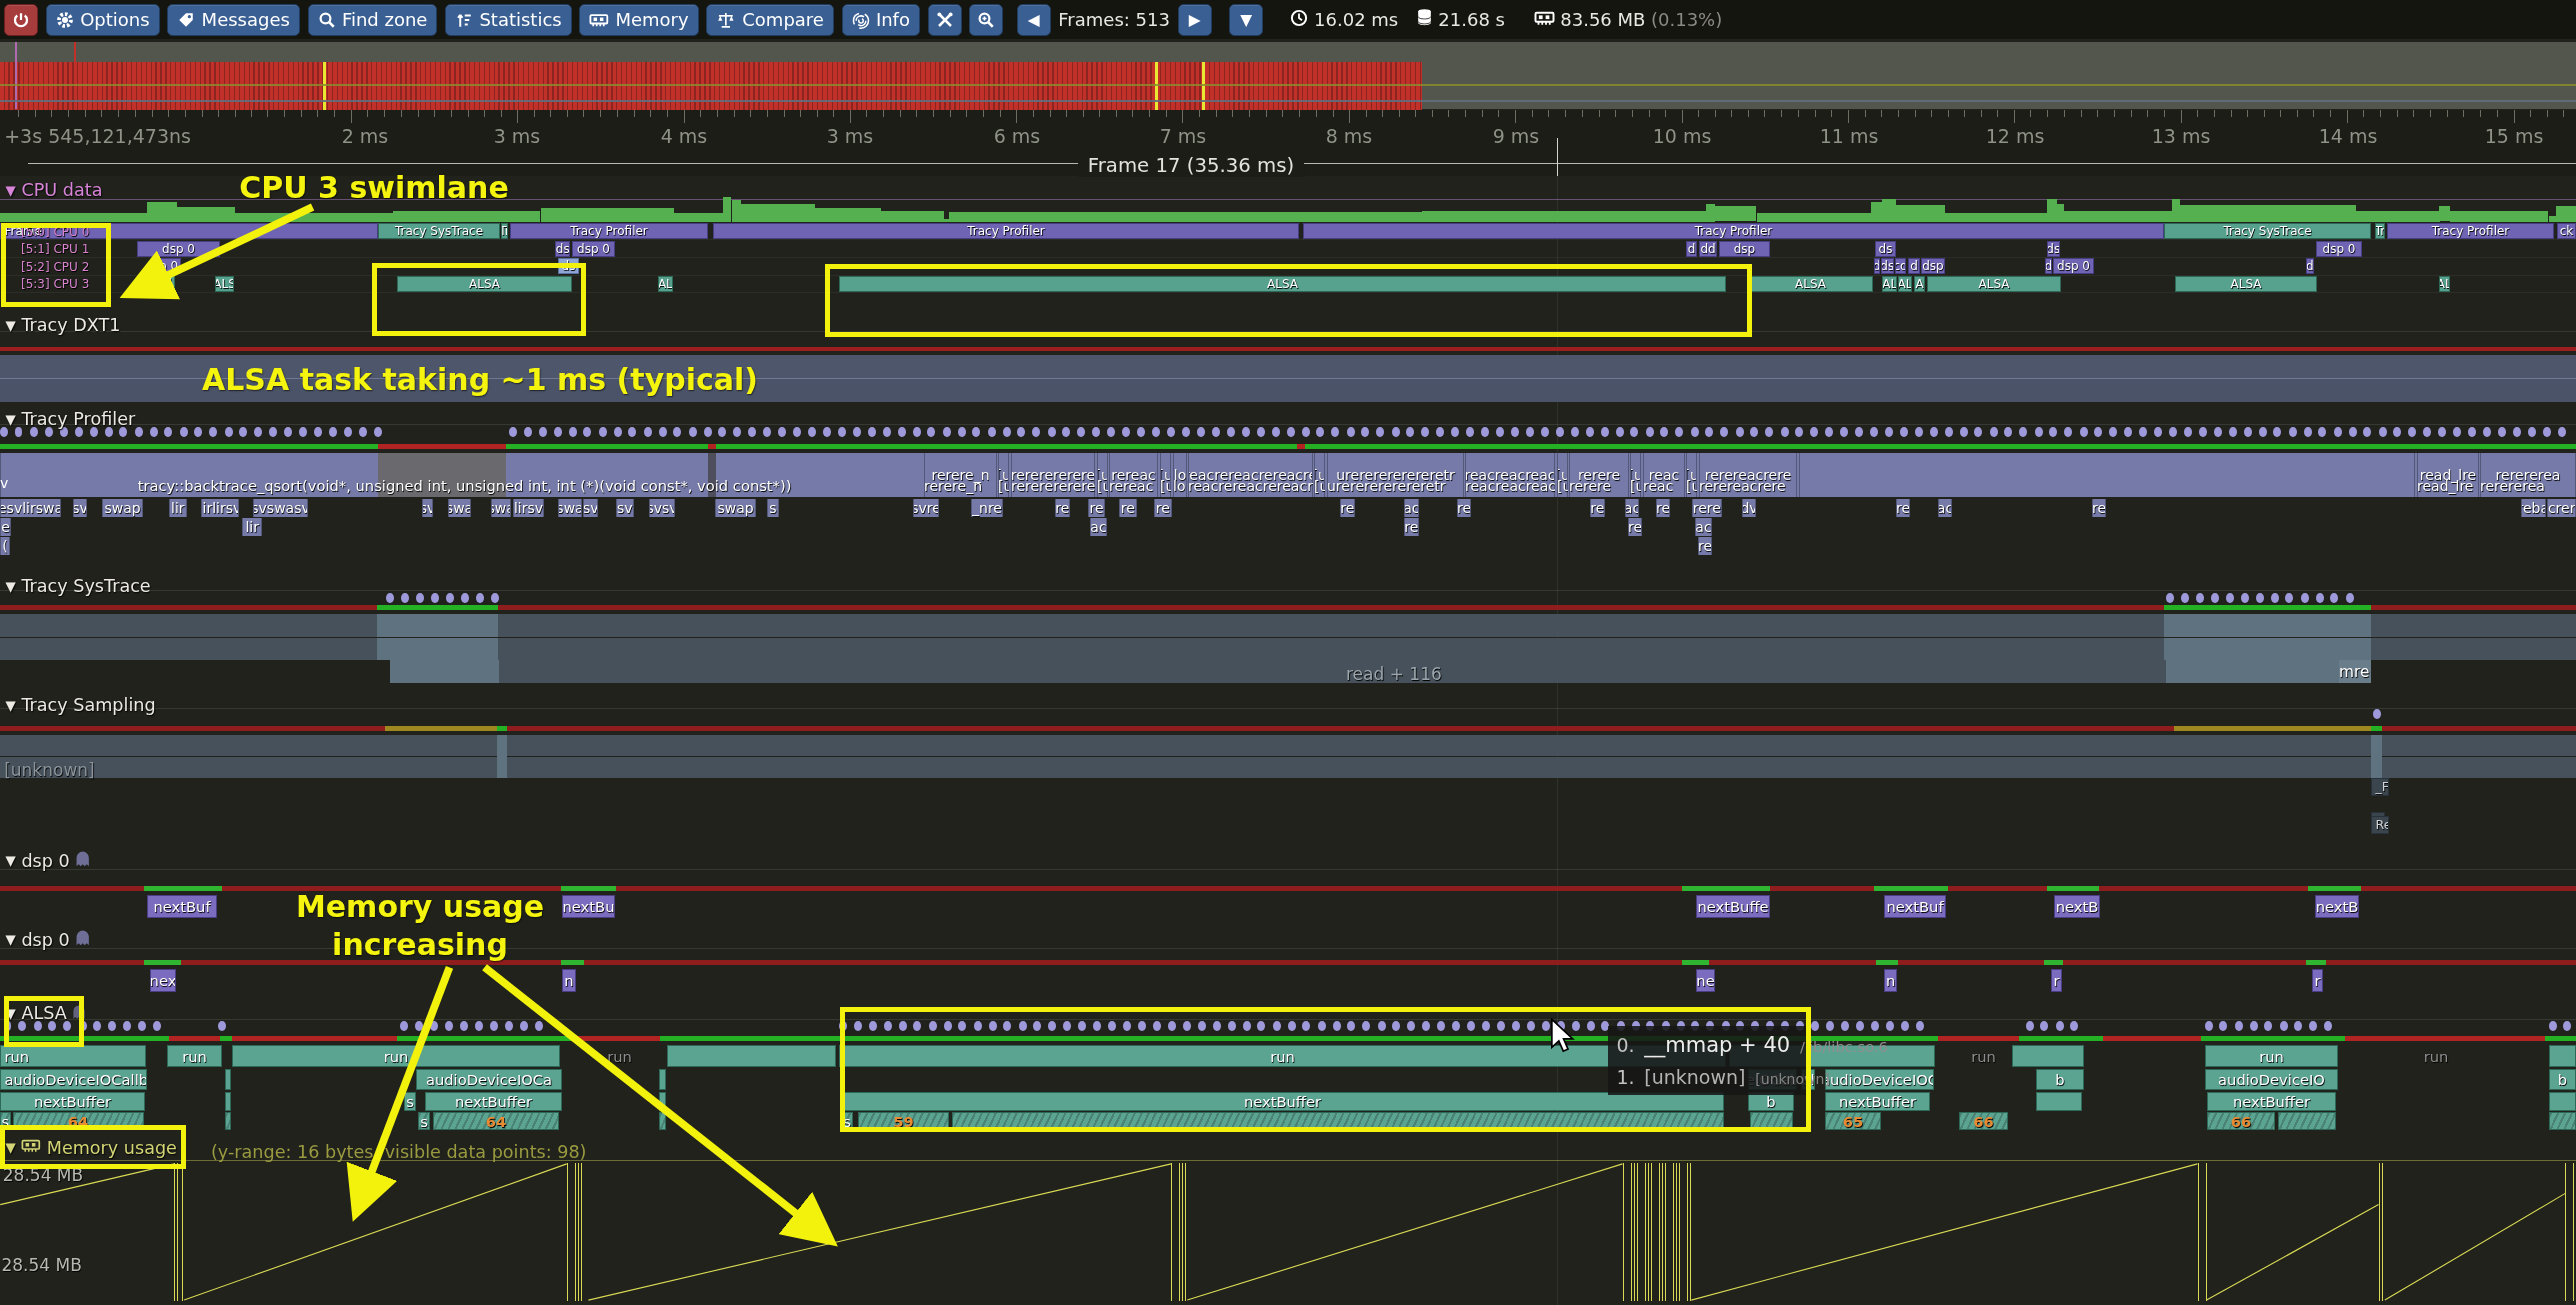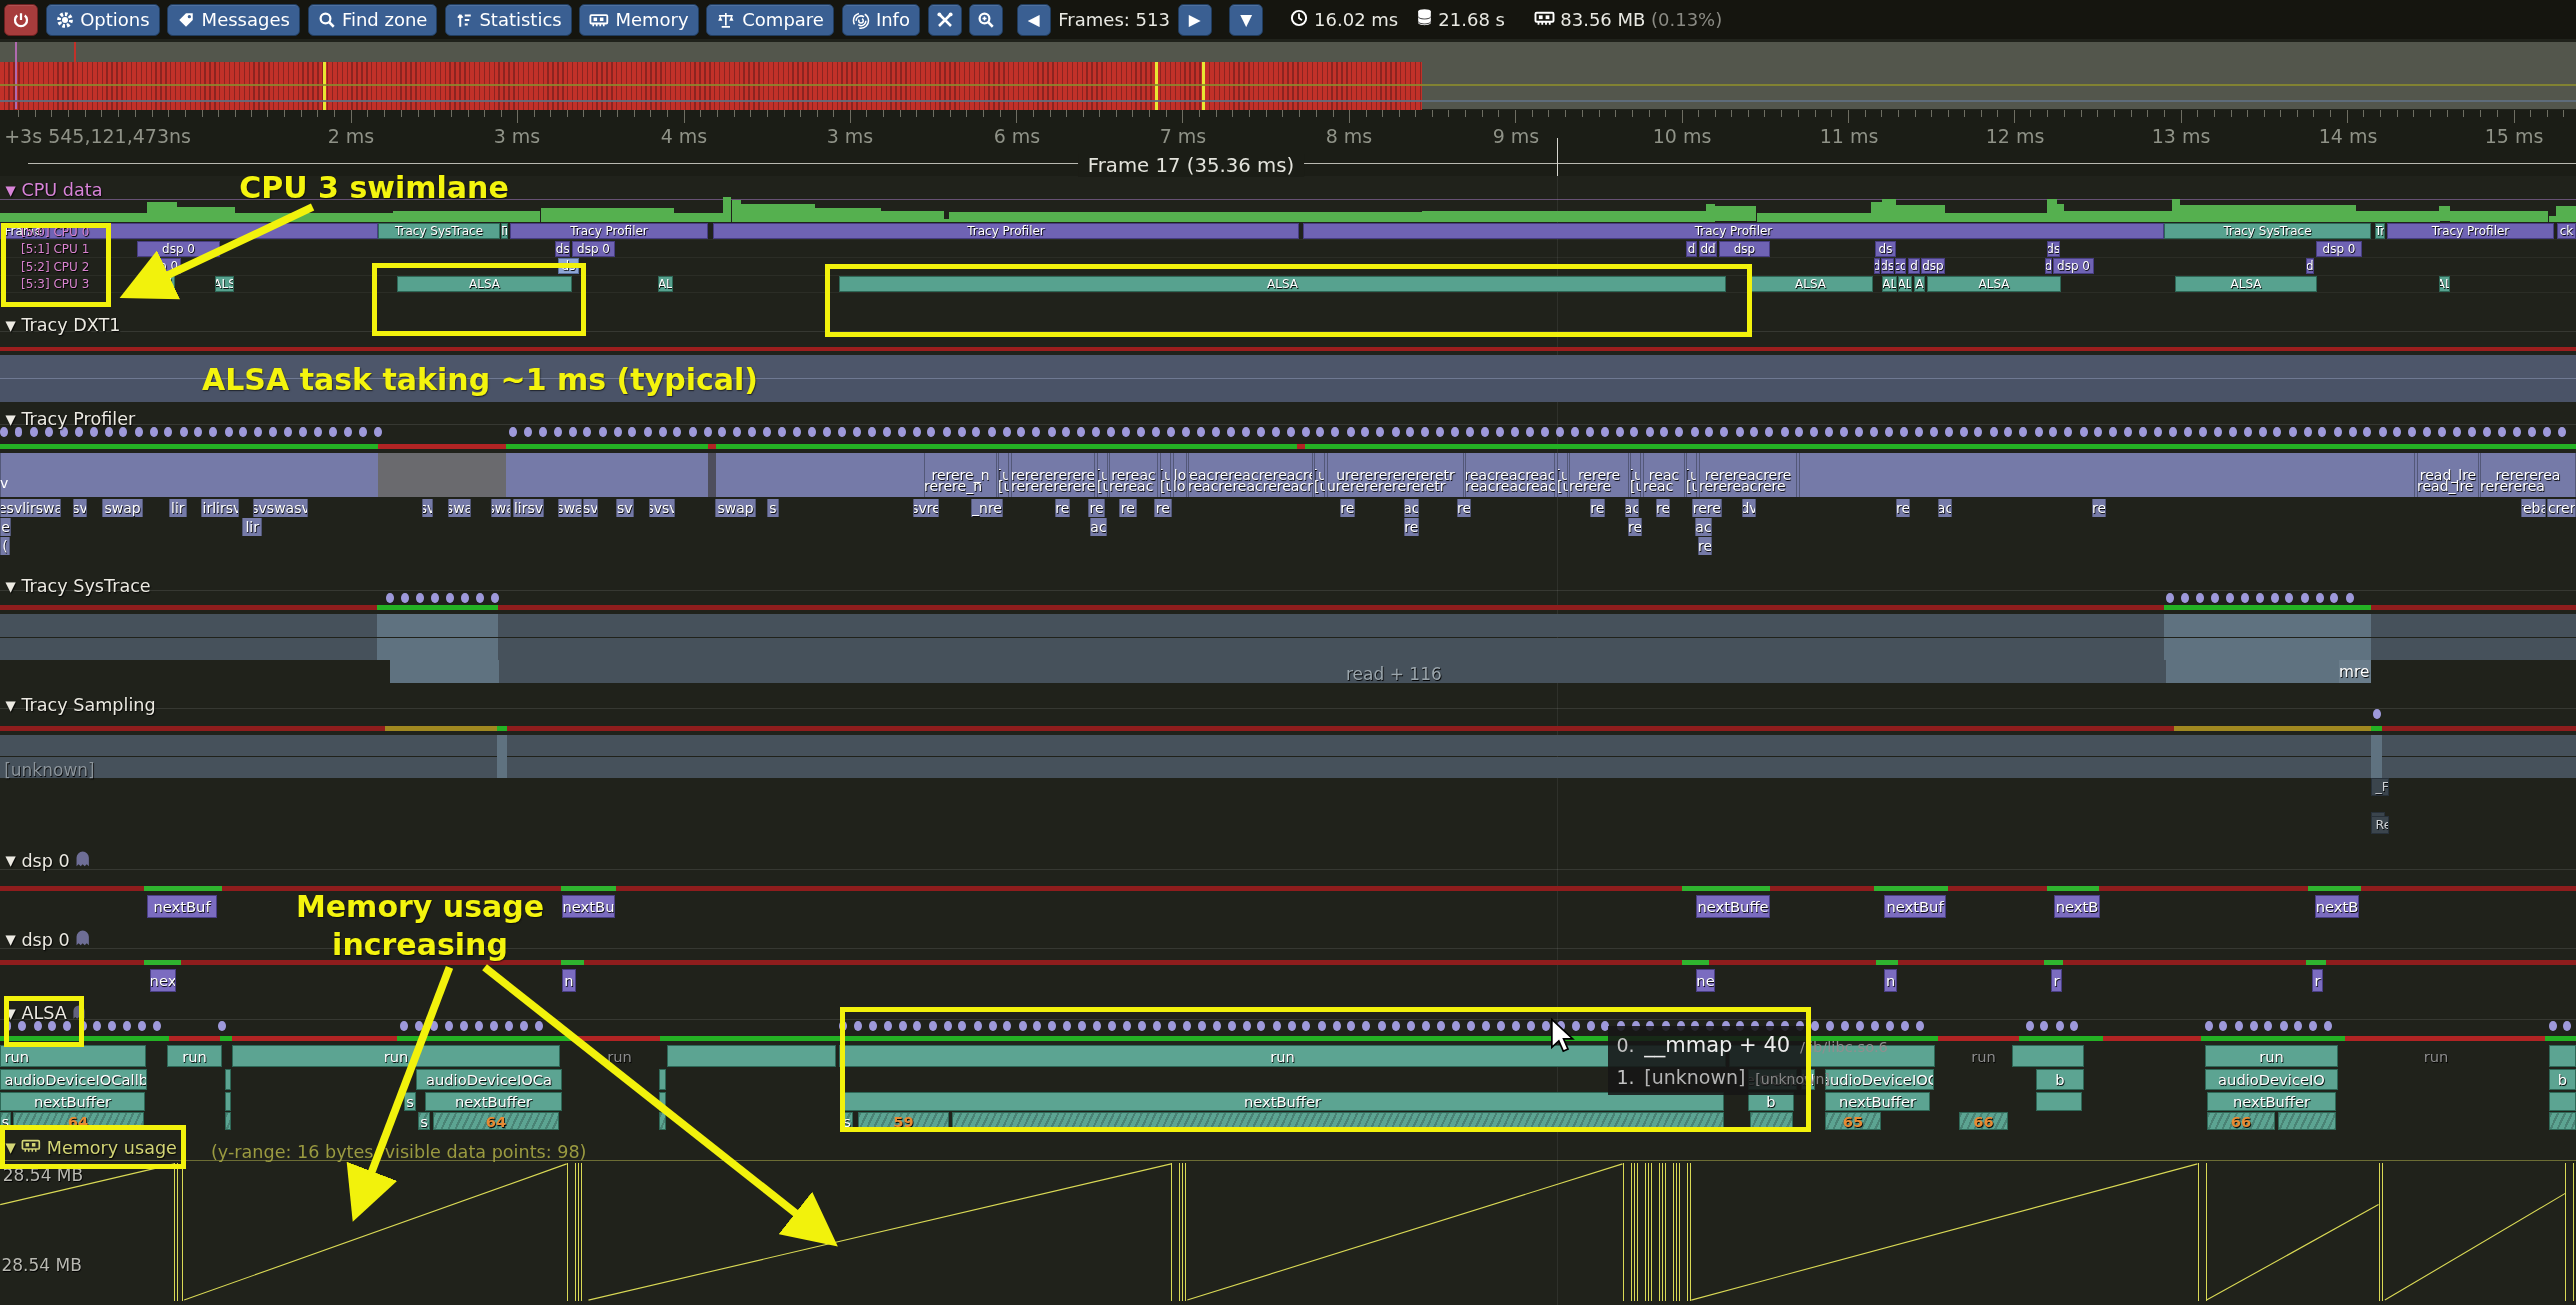--- a/index.html
+++ b/index.html
@@ -396,21 +396,21 @@
       <div class="tick" style="position: absolute; left: 2413px; top: 0px; width: 1.4px; height: 7px;"></div>
       <div class="tick" style="position: absolute; left: 2430px; top: 0px; width: 1.4px; height: 7px;"></div>
       <div class="tick" style="position: absolute; left: 2447px; top: 0px; width: 1.4px; height: 7px;"></div>
       <div class="tick" style="position: absolute; left: 2463px; top: 0px; width: 1.4px; height: 7px;"></div>
       <div class="tick" style="position: absolute; left: 2480px; top: 0px; width: 1.4px; height: 7px;"></div>
       <div class="tick" style="position: absolute; left: 2497px; top: 0px; width: 1.4px; height: 7px;"></div>
       <div class="tick" style="position: absolute; left: 2514px; top: 0px; width: 1.4px; height: 12.6px;"></div>
       <div class="tick" style="position: absolute; left: 2530px; top: 0px; width: 1.4px; height: 7px;"></div>
       <div class="tick" style="position: absolute; left: 2547px; top: 0px; width: 1.4px; height: 7px;"></div>
       <div class="tick" style="position: absolute; left: 2563px; top: 0px; width: 1.4px; height: 7px;"></div>
-      <div class="tick-label" style="left: 351px;">2 ms</div>
+      <div class="tick-label" style="left: 365px;">2 ms</div>
       <div class="tick-label" style="left: 517px;">3 ms</div>
       <div class="tick-label" style="left: 684px;">4 ms</div>
       <div class="tick-label" style="left: 850px;">3 ms</div>
       <div class="tick-label" style="left: 1017px;">6 ms</div>
       <div class="tick-label" style="left: 1183px;">7 ms</div>
       <div class="tick-label" style="left: 1349px;">8 ms</div>
       <div class="tick-label" style="left: 1516px;">9 ms</div>
       <div class="tick-label" style="left: 1682px;">10 ms</div>
       <div class="tick-label" style="left: 1849px;">11 ms</div>
       <div class="tick-label" style="left: 2015px;">12 ms</div>
@@ -734,20 +734,21 @@
       <div class="dot" style="position: absolute; left: 2543px; top: 427px; width: 7.7px; height: 9.8px;"></div>
       <div class="dot" style="position: absolute; left: 2558px; top: 427px; width: 7.7px; height: 9.8px;"></div>
       <div style="position: absolute; left: 0px; top: 444px; width: 2576px; height: 4.9px; background: rgb(36, 178, 36);"></div>
       <div style="position: absolute; left: 378px; top: 444px; width: 128px; height: 4.9px; background: rgb(178, 36, 36);"></div>
       <div style="position: absolute; left: 708px; top: 444px; width: 7.7px; height: 4.9px; background: rgb(178, 36, 36);"></div>
       <div style="position: absolute; left: 1297px; top: 444px; width: 8.4px; height: 4.9px; background: rgb(178, 36, 36);"></div>
       <div class="zone z-lav" style="position: absolute; left: 0px; top: 453px; width: 2576px; height: 44px;"></div>
       <div style="position: absolute; left: 378px; top: 453px; width: 128px; height: 44px; background: rgb(106, 106, 110);"></div>
       <div style="position: absolute; left: 708px; top: 453px; width: 7.7px; height: 44px; background: rgb(78, 78, 92);"></div>
       <div style="position: absolute; left: 1297px; top: 453px; width: 8.4px; height: 44px; background: rgb(78, 78, 92);"></div>
+      <div style="position: absolute; left: 5.6px; top: 475px; width: 918px; height: 21px; font-size: 14.7px; color: rgb(255, 255, 255); text-shadow: rgb(0, 0, 0) 0.7px 0.7px 0.7px; display: flex; align-items: center; justify-content: center; white-space: nowrap; overflow: hidden; z-index: 9;">tracy::backtrace_qsort(void*, unsigned int, unsigned int, int (*)(void const*, void const*))</div>
       <div class="zone z-lav" style="position: absolute; left: 924px; top: 453px; width: 73px; height: 44px; font-size: 14px;">rerere_n</div>
       <div class="zone z-lav" style="position: absolute; left: 998px; top: 453px; width: 11.2px; height: 44px; font-size: 14px;">[u</div>
       <div class="zone z-lav" style="position: absolute; left: 1011px; top: 453px; width: 84px; height: 44px; font-size: 14px;">rererererere</div>
       <div class="zone z-lav" style="position: absolute; left: 1097px; top: 453px; width: 11.2px; height: 44px; font-size: 14px;">[u</div>
       <div class="zone z-lav" style="position: absolute; left: 1109px; top: 453px; width: 49px; height: 44px; font-size: 14px;">rereac</div>
       <div class="zone z-lav" style="position: absolute; left: 1160px; top: 453px; width: 11.2px; height: 44px; font-size: 14px;">[u</div>
       <div class="zone z-lav" style="position: absolute; left: 1173px; top: 453px; width: 14px; height: 44px; font-size: 14px;">lo</div>
       <div class="zone z-lav" style="position: absolute; left: 1188px; top: 453px; width: 125px; height: 44px; font-size: 14px;">reacrereacrereacre</div>
       <div class="zone z-lav" style="position: absolute; left: 1314px; top: 453px; width: 11.2px; height: 44px; font-size: 14px;">[u</div>
       <div class="zone z-lav" style="position: absolute; left: 1327px; top: 453px; width: 137px; height: 44px; font-size: 14px;">urererererereretr</div>

